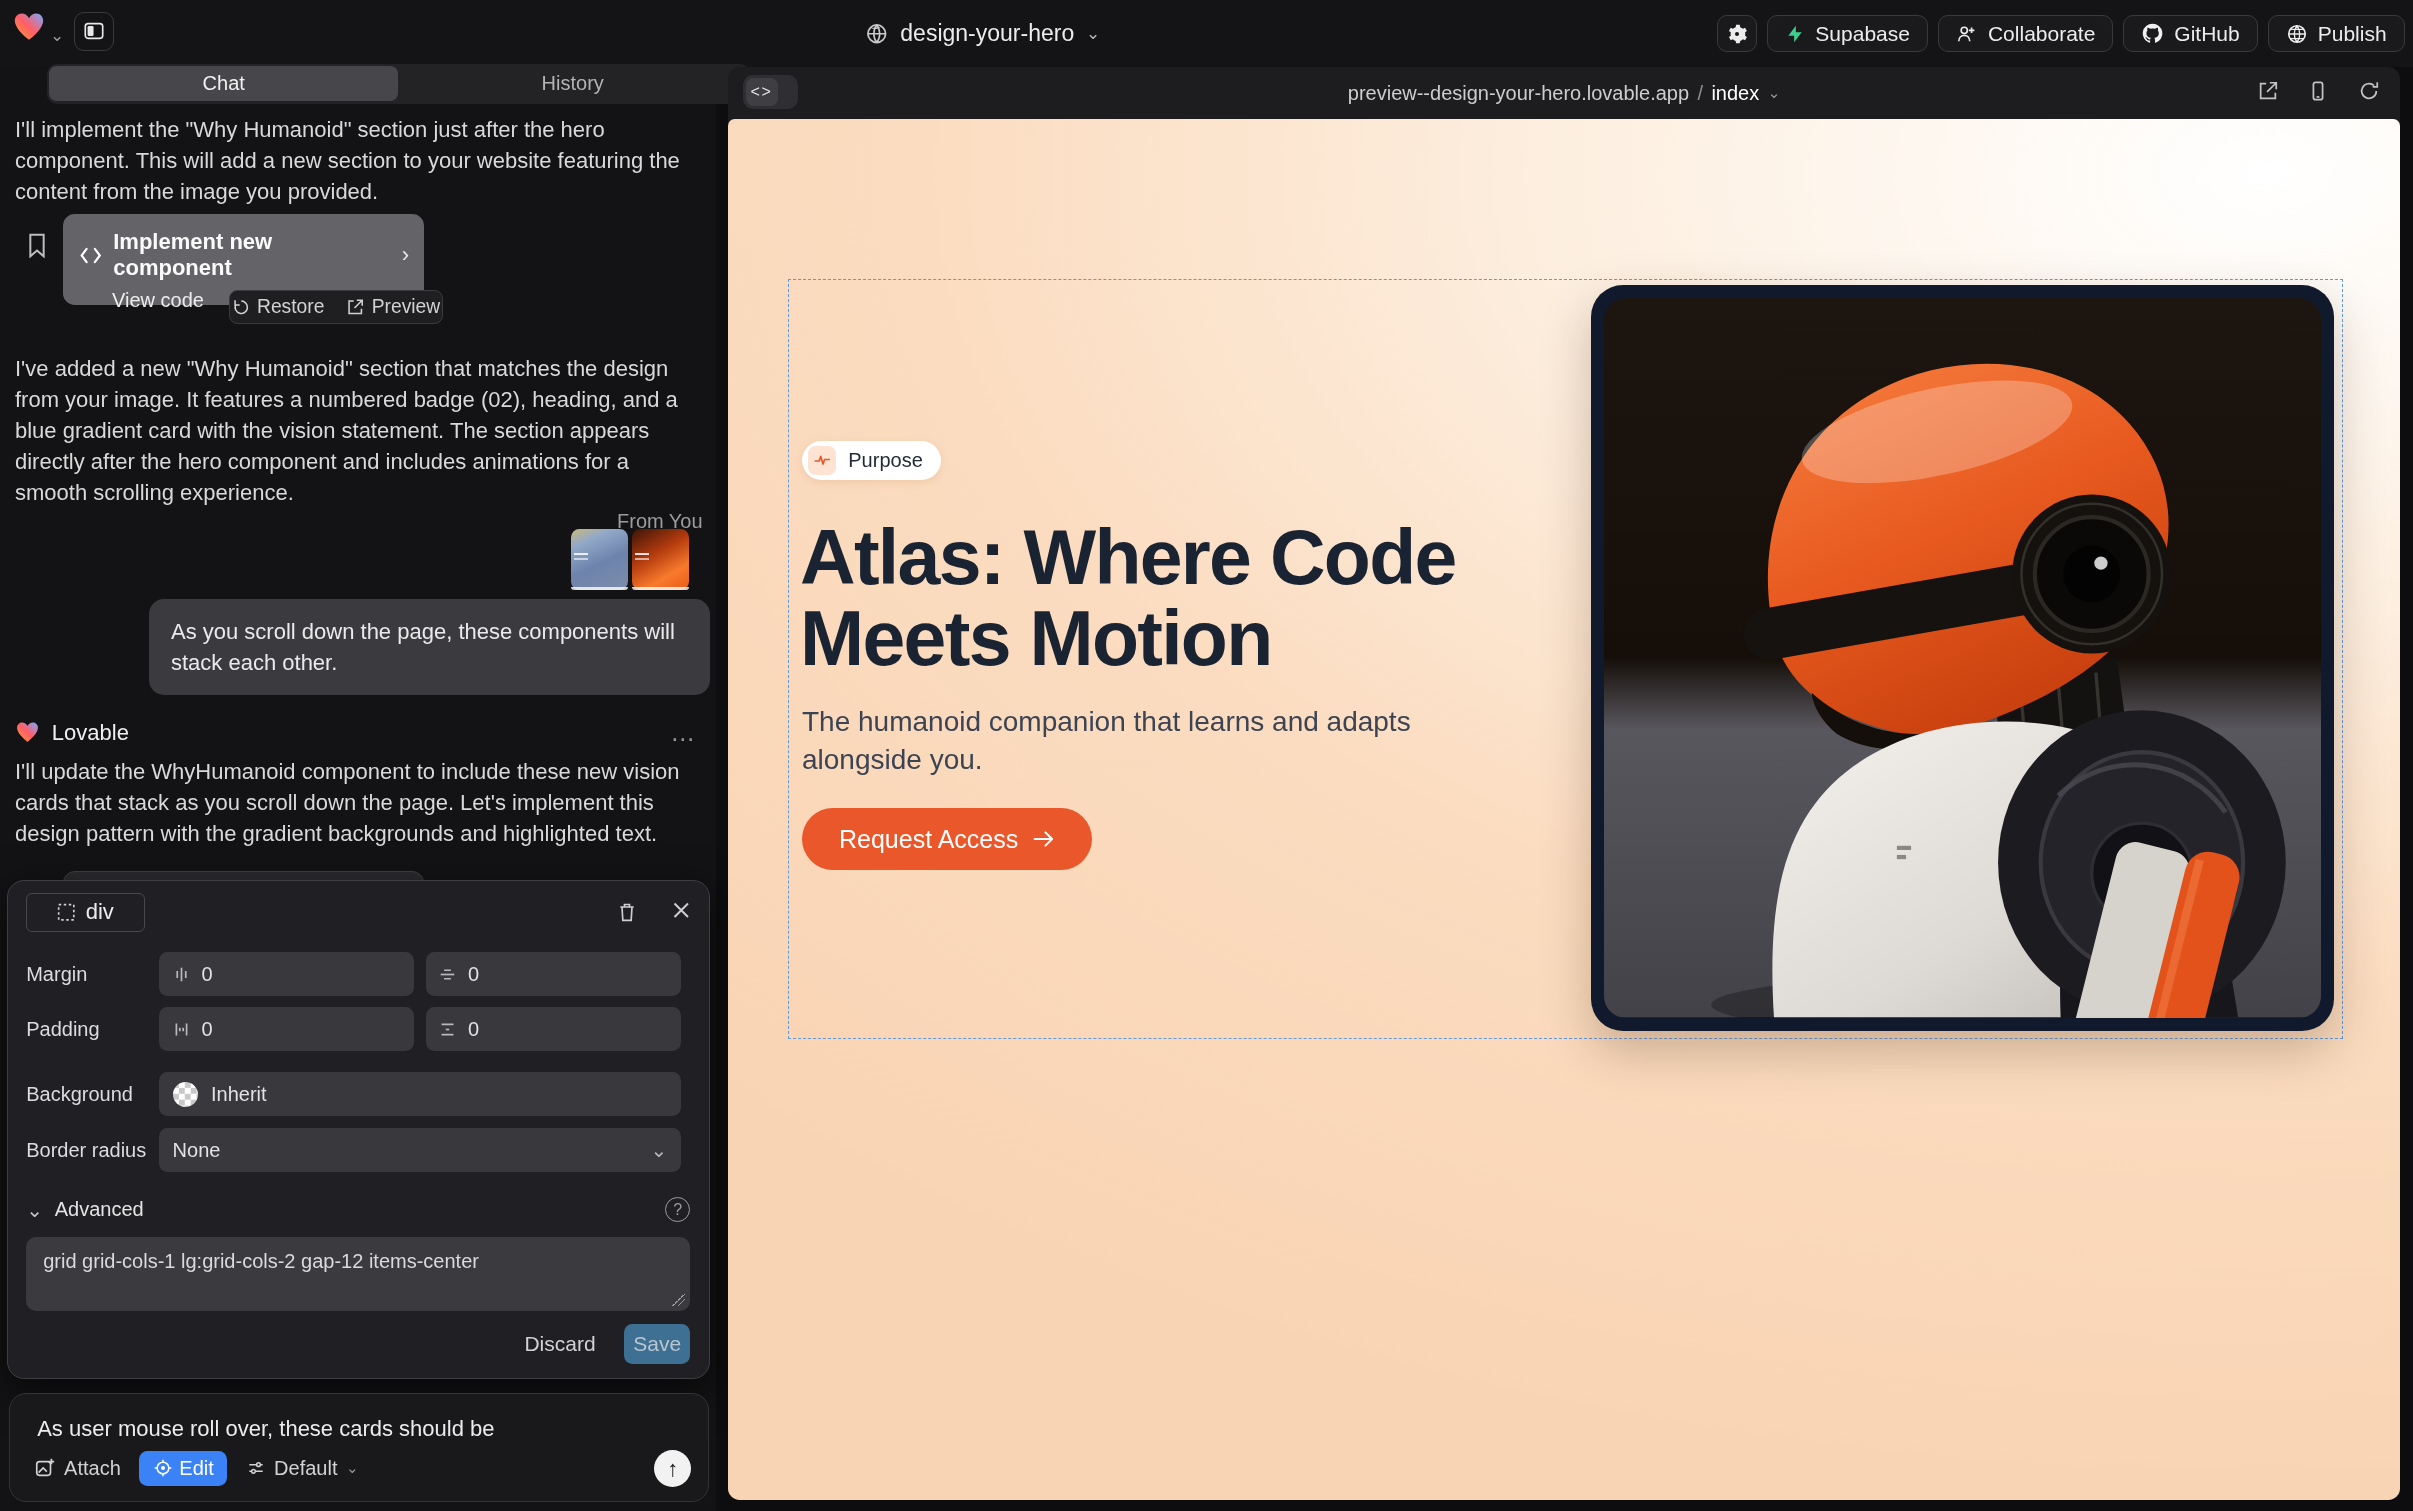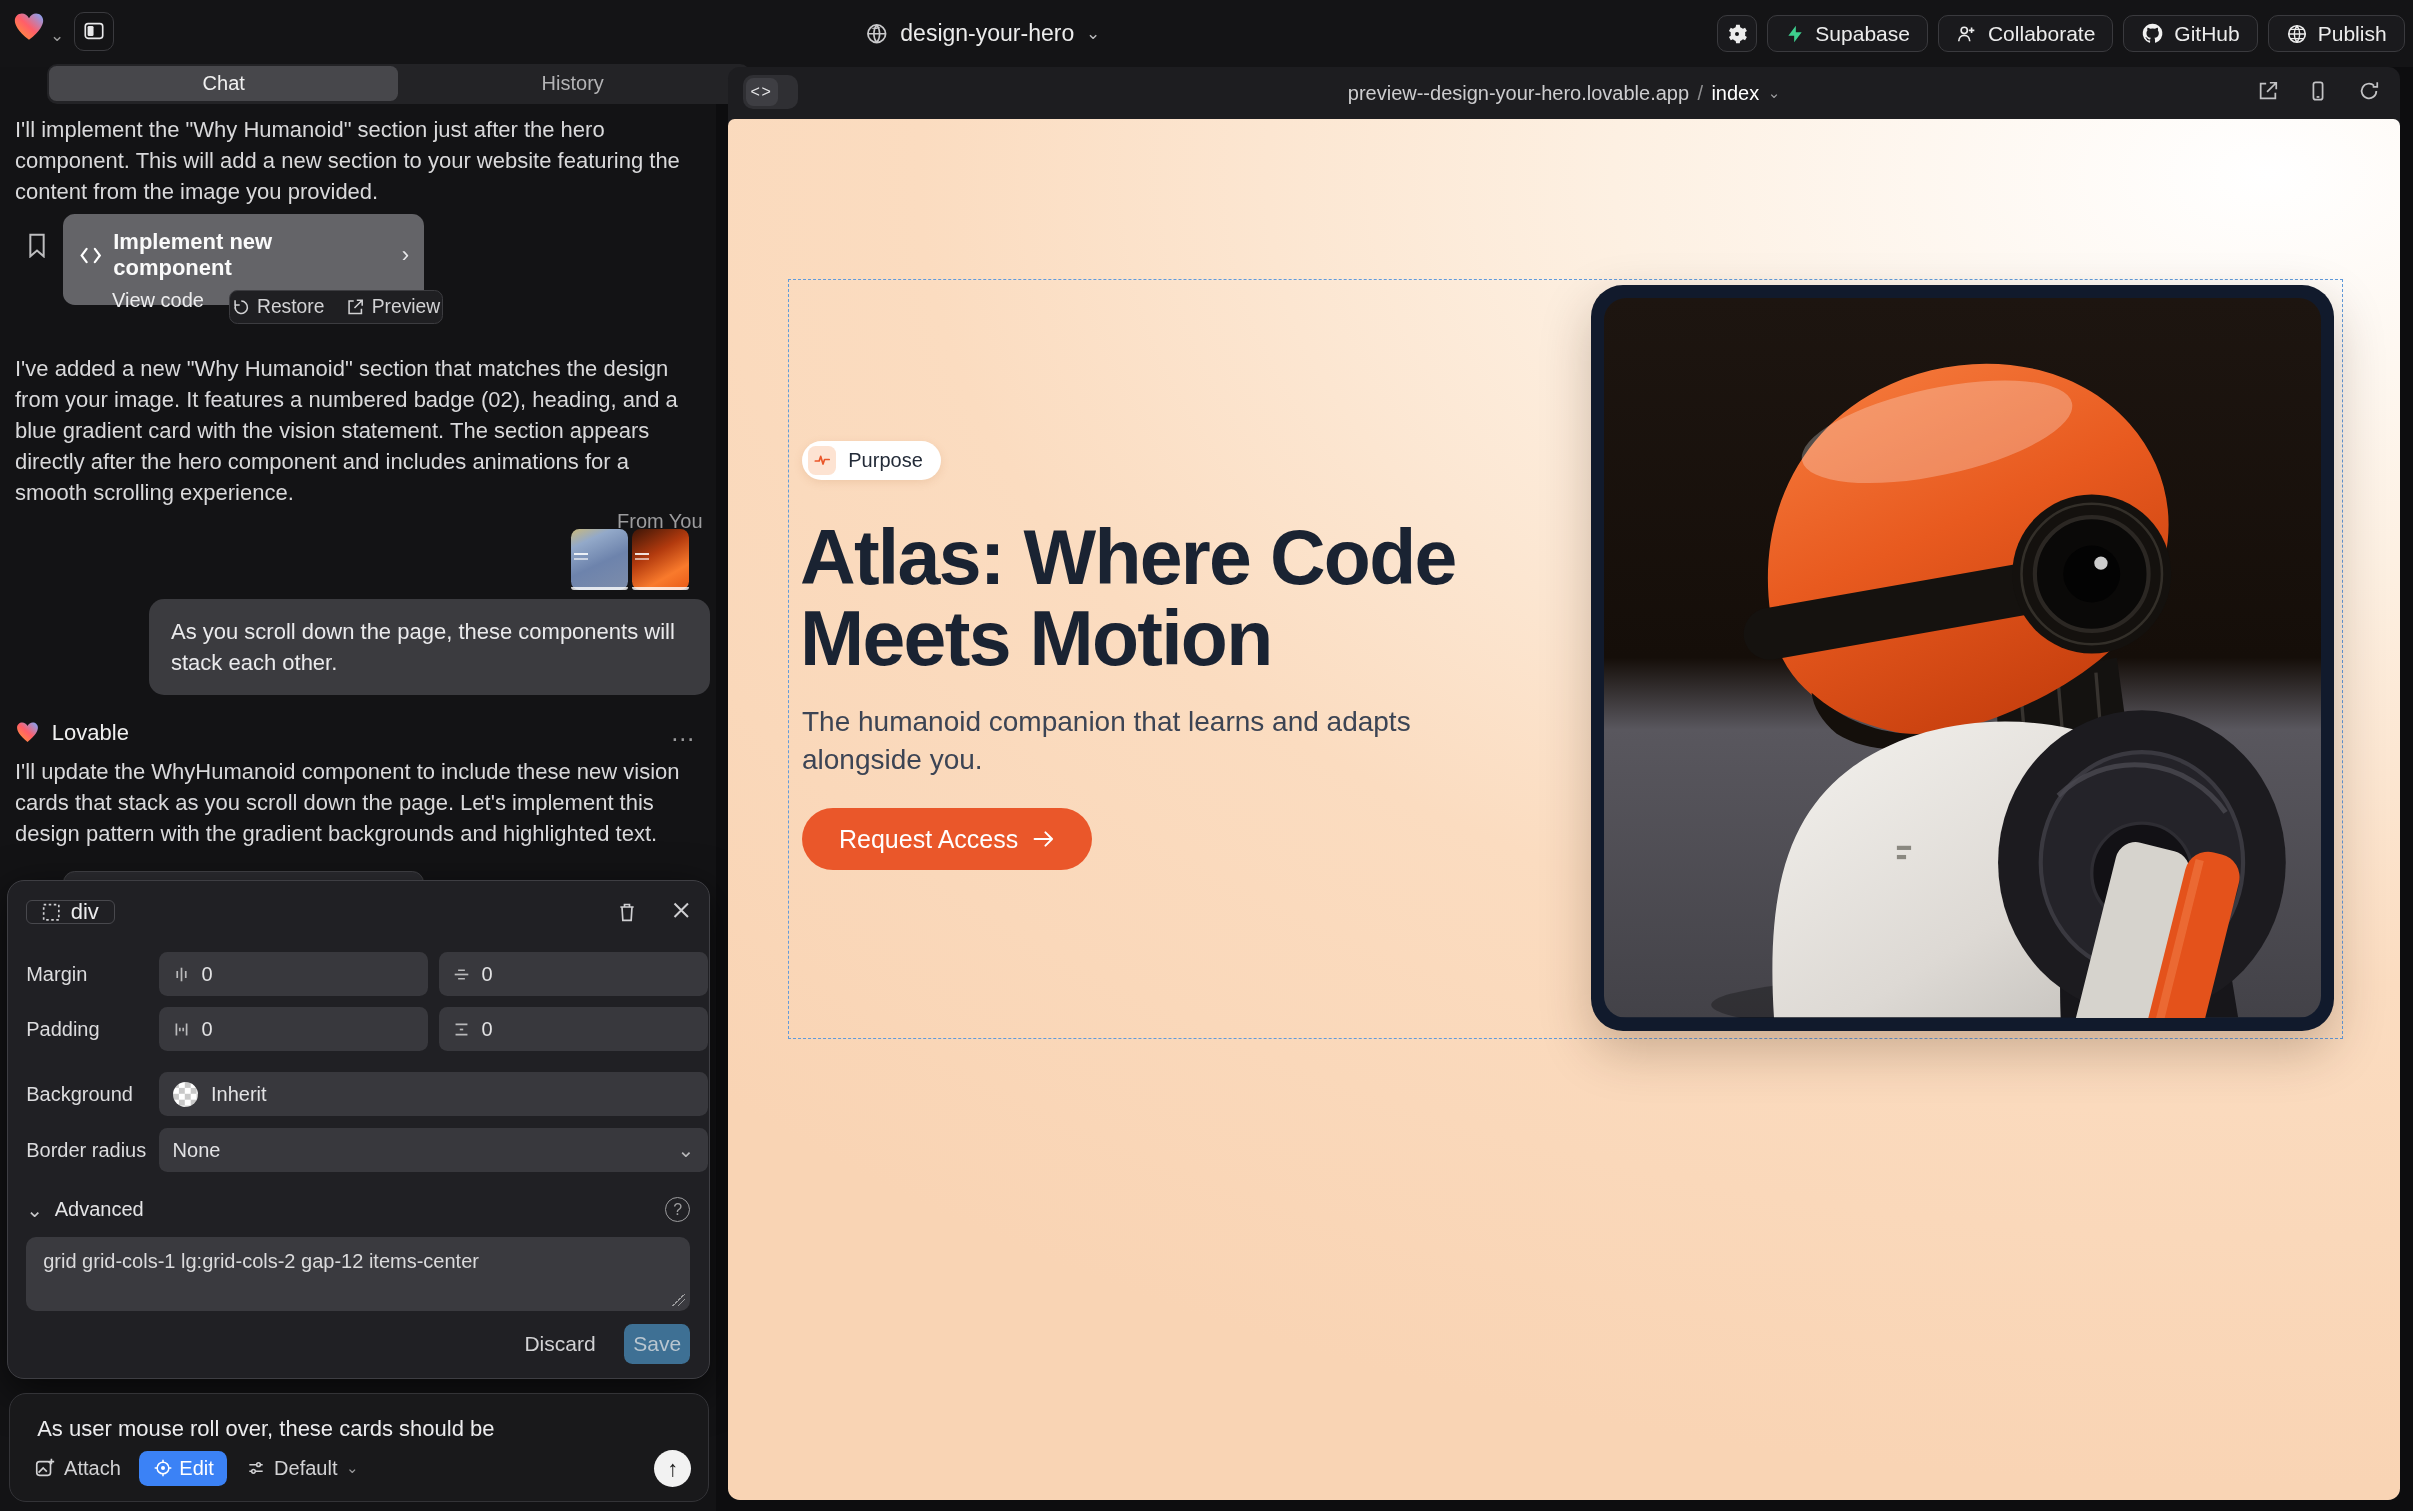--- a/index.html
+++ b/index.html
@@ -36,23 +36,23 @@
   .user-bubble { position:absolute; left:149px; top:532px; width:561px; background:#3b3b3f; border-radius:15px; padding:17px 22px; font-size:22px; line-height:31px; color:#eaeaec; }
   .lovable-row { position:absolute; left:15px; top:651px; width:682px; display:flex; align-items:center; gap:11.8px; font-size:22px; color:#f0f0f0; }
   .dots { margin-left:auto; color:#9a9a9c; font-size:25px; letter-spacing:1.7px; }
 
   
   .ghost-card { position:absolute; left:63px; top:804px; width:361px; height:17px; background:#2c2c30; border:0.8px solid #434347; border-radius:11.8px 11.8px 0 0; }
 
   
   #inspector { position:absolute; left:6.7px; top:813px; width:703px; height:499px; background:#202024; border:0.8px solid #3e3e43; border-radius:17px; box-shadow:0 11.8px 42px rgba(0,0,0,.65); }
   .insp-head { position:absolute; left:18.5px; top:11.8px; right:18.5px; height:39px; display:flex; align-items:center; }
-  .tag-pill { display:flex; align-items:center; gap:10px; border:0.8px solid #48484d; border-radius:6px; height:24px; padding:0 15px; color:#ececee; font-size:22px; }
+  .tag-pill { display:flex; align-items:center; gap:10px; border:0.8px solid #48484d; border-radius:6px; height:39px; padding:0 30px; color:#ececee; font-size:22px; }
   .insp-icons { margin-left:auto; display:flex; gap:35px; color:#cfcfd2; }
-  .insp-row { position:absolute; left:18.5px; right:1px; height:44px; display:flex; align-items:center; }
+  .insp-row { position:absolute; left:18.5px; right:28px; height:44px; display:flex; align-items:center; }
   .insp-label { width:133px; font-size:20px; color:#dcdcde; }
   .insp-inputs { flex:1; display:flex; gap:11.8px; }
   .insp-input { flex:1; height:44px; background:#38383d; border-radius:8.4px; display:flex; align-items:center; gap:11.8px; padding:0 13.4px; font-size:20px; color:#e2e2e4; }
   .insp-wide { flex:1; height:44px; background:#38383d; border-radius:8.4px; display:flex; align-items:center; gap:13.4px; padding:0 13.4px; font-size:20px; color:#e2e2e4; }
   .swatch { width:25px; height:25px; border-radius:50%; background:
       repeating-conic-gradient(#ffffff 0% 25%, #c9c9c9 0% 50%) 0 0/11.8px 11.8px; }
   .chev-end { margin-left:auto; color:#b8b8ba; }
   .adv-head { position:absolute; left:18.5px; top:316px; right:18.5px; display:flex; align-items:center; gap:11.8px; font-size:20px; color:#e4e4e6; }
   .q-icon { margin-left:auto; width:25px; height:25px; border:1.7px solid #9c9c9e; border-radius:50%; color:#9c9c9e; font-size:16px; display:flex; align-items:center; justify-content:center; }
   .adv-area { position:absolute; left:18.5px; top:356px; right:18.5px; height:74px; background:#3a3a3f; border-radius:10px; padding:13.4px 17px; font-size:20px; color:#dadadc; }

